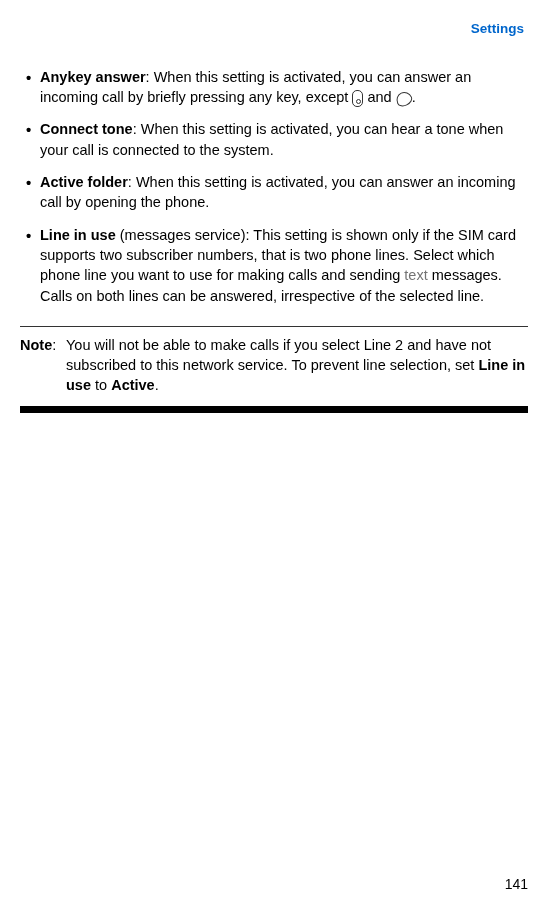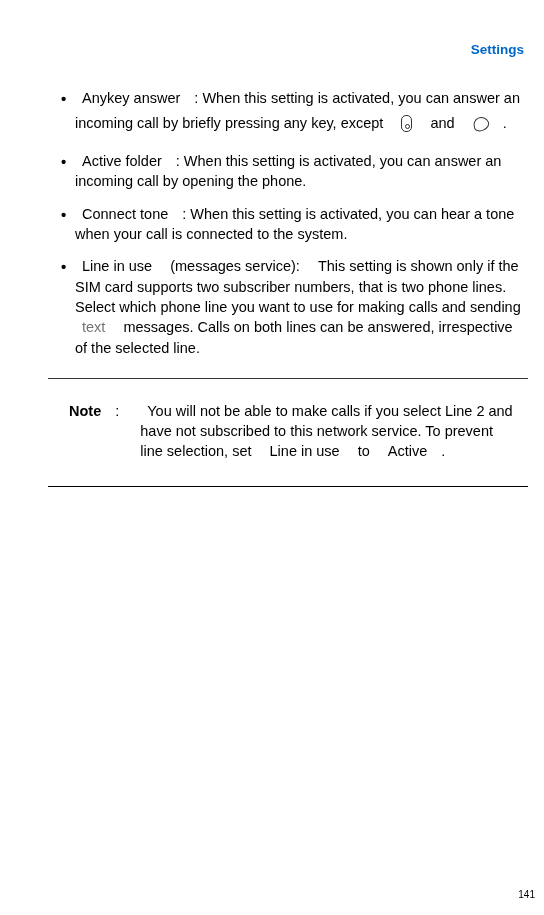--- a/index.html
+++ b/index.html
@@ -1,16 +1,16 @@
 <!DOCTYPE html>
 <html><head>
   <meta charset="utf-8">
   <style>
     * {
-      margin: 7px;
+      margin: 0;
       padding: 0;
       box-sizing: border-box;
     }
     body {
       width: 544px;
       height: 915px;
       font-family: Verdana, Geneva, sans-serif;
       font-size: 14.5px;
       line-height: 1.4;
       color: #000;
@@ -40,21 +40,21 @@
     }
     li::before {
       content: "•";
       position: absolute;
       left: 6px;
       top: 0;
       font-size: 15px;
       font-weight: bold;
     }
     .term {
-      font-weight: normal;
+      font-weight: bold;
     }
     .red-text {
       color: #737373;
     }
     .icon-key {
       display: inline-block;
       width: 11px;
       height: 17px;
       border: 1px solid #333;
       border-radius: 5px;
@@ -112,31 +112,31 @@
       position: absolute;
       width: 3px;
       height: 1px;
       background: #333;
       bottom: 3px;
       left: 3px;
     }
     .note-section {
       margin-top: 20px;
       border-top: 1px solid #333;
-      border-bottom: 1px solid #000000;
+      border-bottom: 7px solid #000000;
       padding: 8px 0 10px 0;
     }
     .note-label {
       font-weight: bold;
     }
     .page-number {
       position: absolute;
       bottom: 20px;
       right: 16px;
-      font-size: 10px;
+      font-size: 14px;
     }
     .note-wrap {
       display: flex;
     }
     .note-col-label {
       flex: 0 0 46px;
     }
     .note-col-text {
       flex: 1;
     }
@@ -147,24 +147,24 @@
 <div class="header">
   <span>Settings</span>
 </div>
 
 <div class="content">
   <ul>
     <li>
       <span class="term">Anykey answer</span><span>: When this setting is activated, you can answer an incoming call by briefly pressing any key, except </span><span class="icon-key"></span><span> and </span><span class="icon-key-end"></span><span>.</span>
     </li>
     <li>
-      <span class="term">Active folder</span><span>: When this setting is activated, you can answer an incoming call by opening the phone.</span>
+      <span class="term">Connect tone</span><span>: When this setting is activated, you can hear a tone when your call is connected to the system.</span>
     </li>
     <li>
-      <span class="term">Connect tone</span><span>: When this setting is activated, you can hear a tone when your call is connected to the system.</span>
+      <span class="term">Active folder</span><span>: When this setting is activated, you can answer an incoming call by opening the phone.</span>
     </li>
     <li>
       <span class="term">Line in use</span><span> (messages service): </span><span>This setting is shown only if the SIM card supports two subscriber numbers, that is two phone lines. Select which phone line you want to use for making calls and sending </span><span class="red-text">text</span><span> messages. Calls on both lines can be answered, irrespective of the selected line.</span>
     </li>
   </ul>
 
   <div class="note-section">
     <div class="note-wrap">
       <div class="note-col-label">
         <span class="note-label">Note</span><span>: </span>

